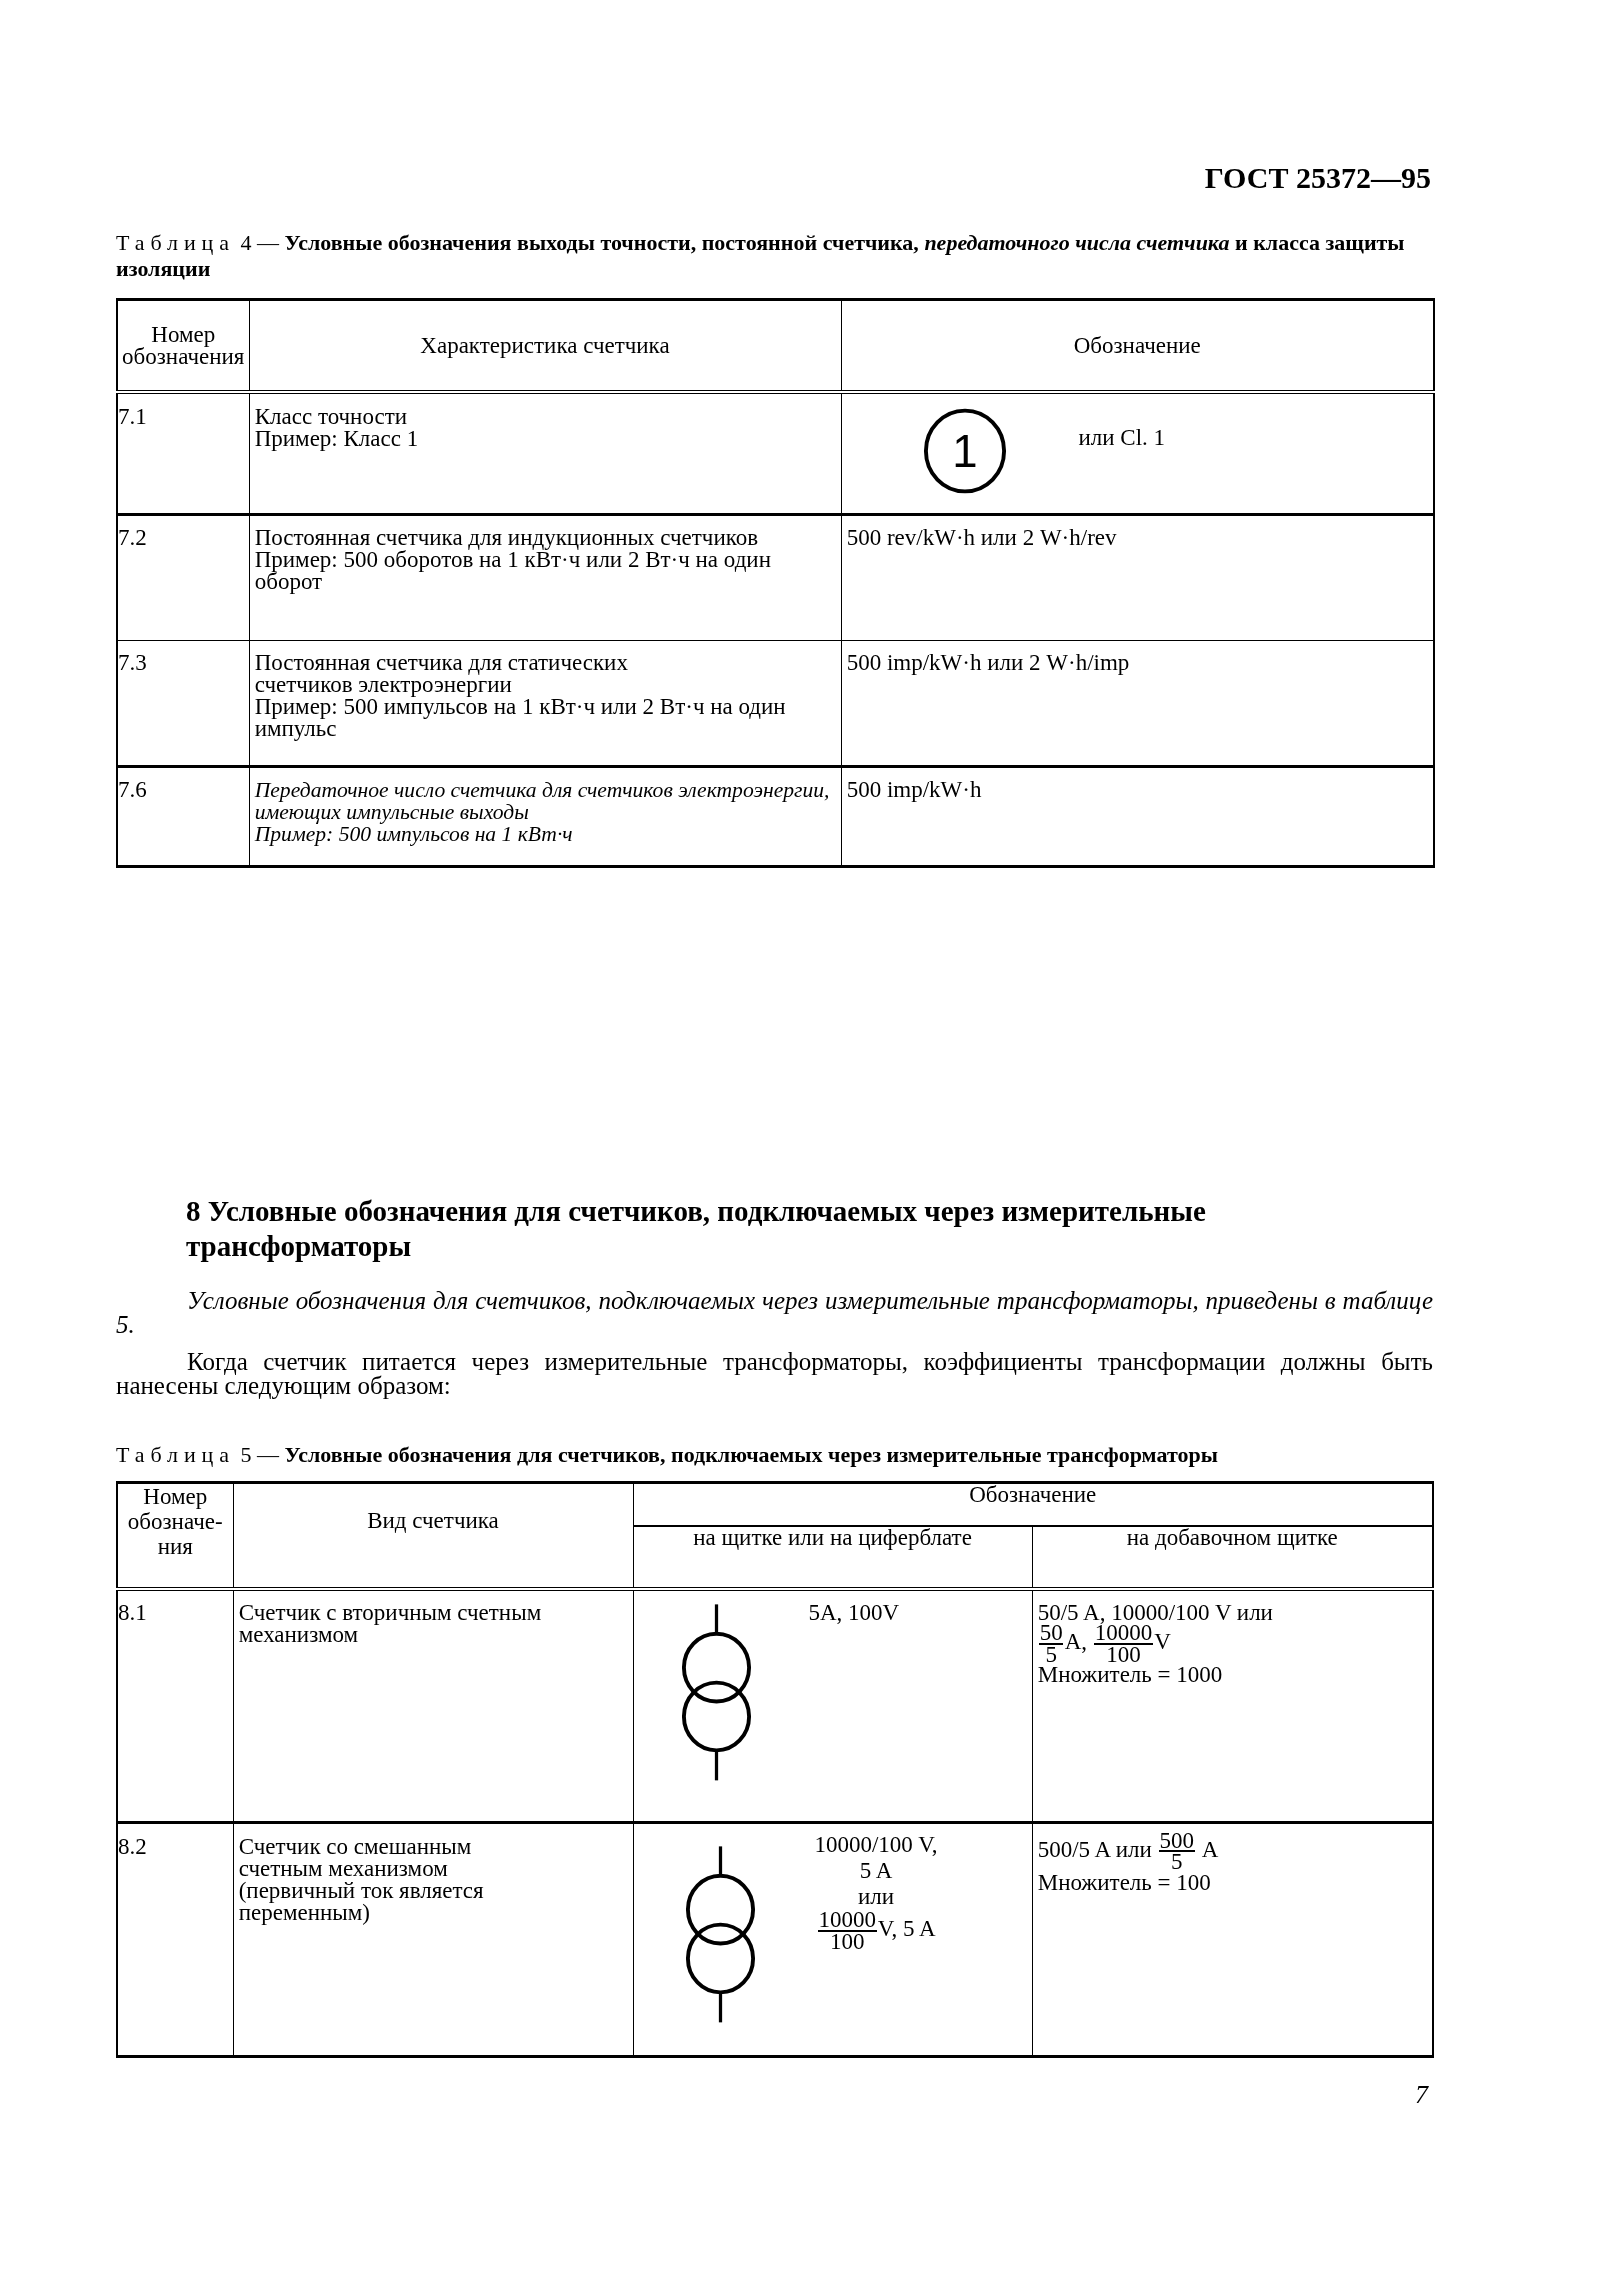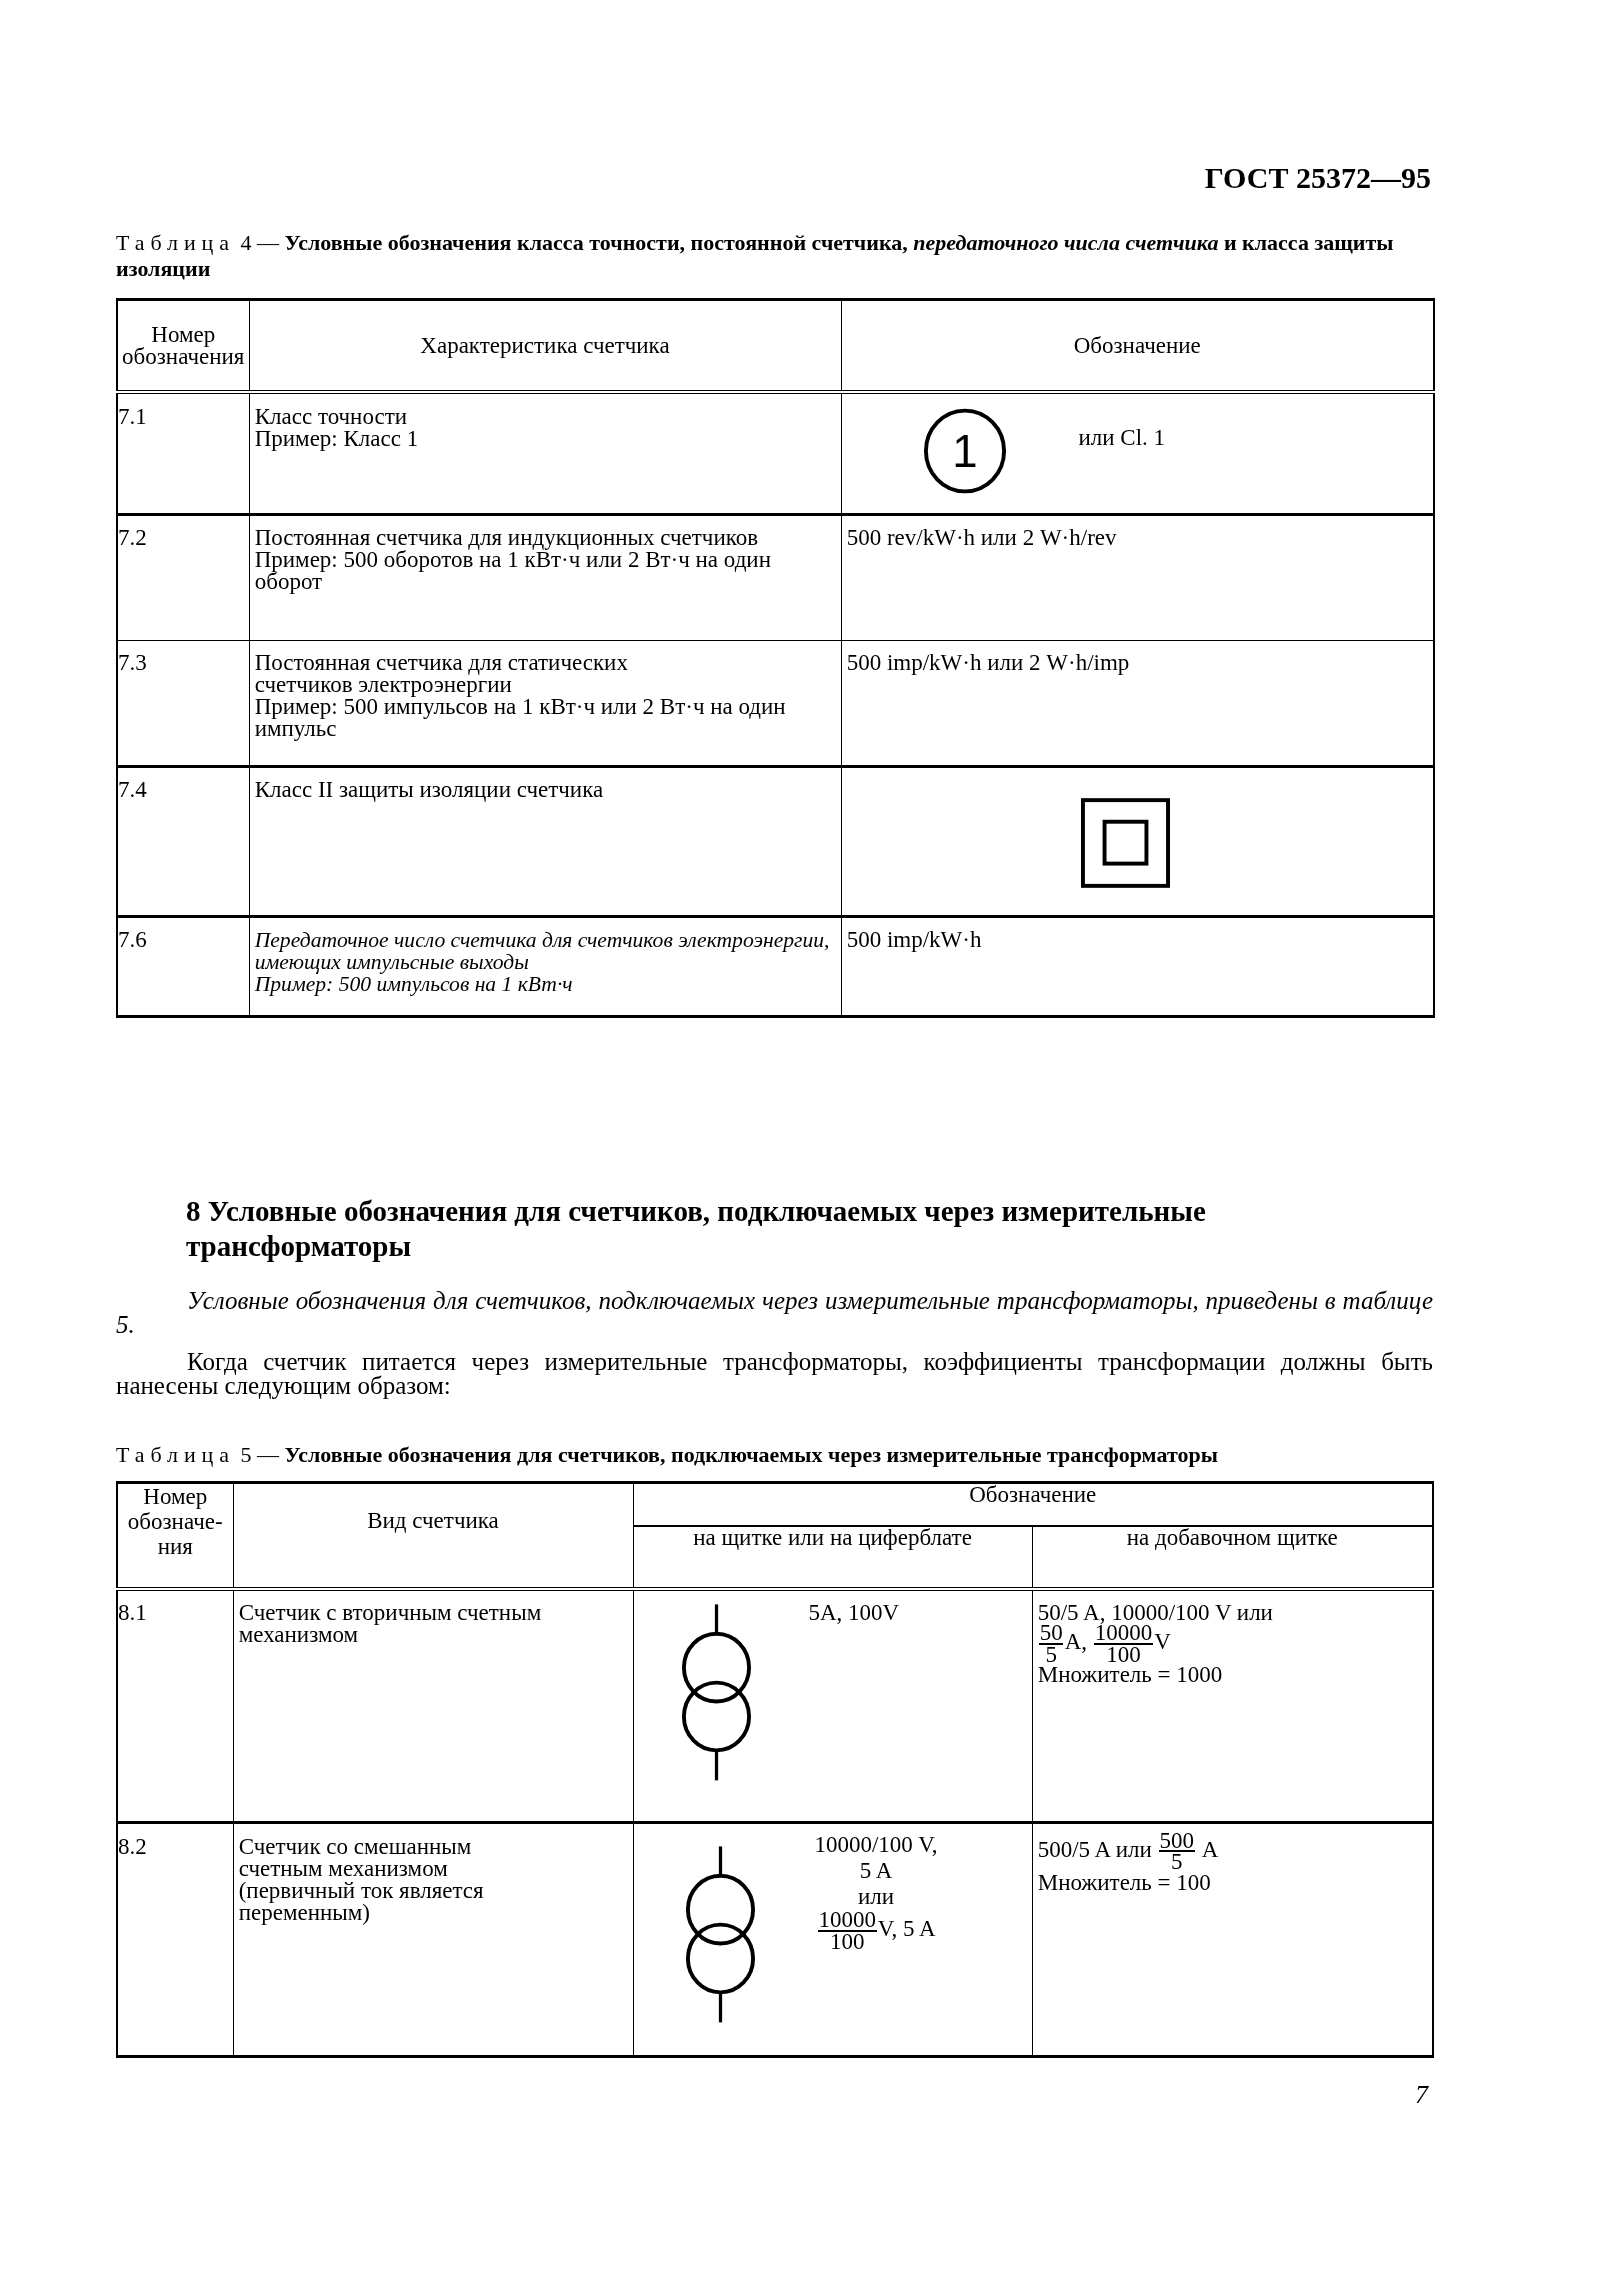--- a/index.html
+++ b/index.html
@@ -44,21 +44,21 @@
 </style>
 </head>
 <body>
 
 <div class="abs hdr">ГОСТ 25372—95</div>
 
 <div class="abs caption" style="top:230px;">
   <span class="sp">Таблица</span>
   <span>4</span>
   <span>—</span>
-  <b>Условные обозначения класса точности, постоянной счетчика,</b>
+  <b>Условные обозначения выходы точности, постоянной счетчика,</b>
   <i>передаточного числа счетчика</i>
   <b>и класса защиты изоляции</b>
 </div>
 
 <table class="t t4">
   <colgroup>
       <col style="width:132px">
       <col style="width:592px">
       <col style="width:593px">
     </colgroup>
@@ -98,32 +98,20 @@
 
   <tr style="height:126px;">
     <td class="num edge-l thick-b">7.3</td>
     <td class="txt thick-b">
       <div style="width:458px;">Постоянная счетчика для статических счетчиков электроэнергии</div>
       <div style="width:563px;">Пример: 500 импульсов на 1 кВт·ч или 2 Вт·ч на один импульс</div>
     </td>
     <td class="sym edge-r thick-b">500 imp/kW·h или 2 W·h/imp</td>
   </tr>
 
-  <tr style="height:150px;">
-    <td class="num edge-l thick-b">7.4</td>
-    <td class="txt thick-b">
-      <div>Класс II защиты изоляции счетчика</div>
-    </td>
-    <td class="edge-r thick-b" style="position:relative;">
-      <svg style="position:absolute;left:239px;top:30px;" width="89" height="90" viewBox="0 0 136 137">
-        <rect x="3" y="3" width="130" height="131" fill="none" stroke="#000" stroke-width="6"></rect>
-        <rect x="36" y="36" width="64" height="64" fill="none" stroke="#000" stroke-width="6"></rect>
-      </svg>
-    </td>
-  </tr>
 
 
   <tr style="height:100px;">
     <td class="num edge-l" style="border-bottom:3.3px solid #000;">7.6</td>
     <td class="txt it" style="font-size:21.6px;border-bottom:3.3px solid #000;">
       <div>Передаточное число счетчика для счетчиков электроэнергии, имеющих импульсные выходы</div>
       <div>Пример: 500 импульсов на 1 кВт·ч</div>
     </td>
     <td class="sym edge-r" style="border-bottom:3.3px solid #000;">500 imp/kW·h</td>
   </tr>

